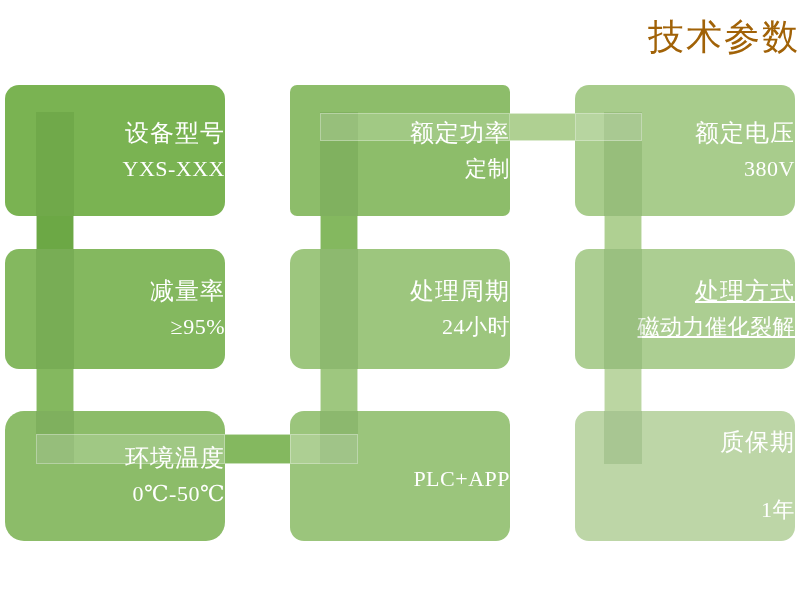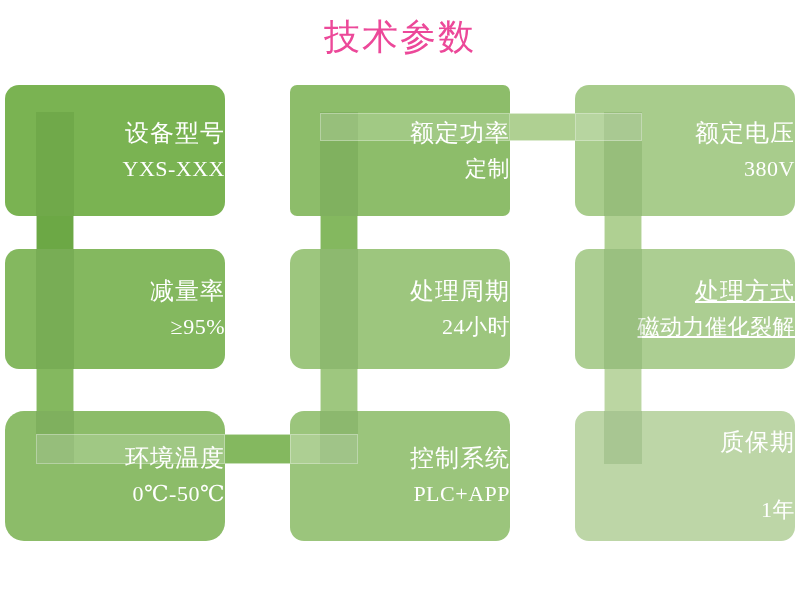--- a/index.html
+++ b/index.html
@@ -13,24 +13,24 @@
     position: relative;
     overflow: hidden;
     font-family: "Liberation Serif", "DejaVu Serif", serif;
   }
 
   #page-title {
     position: absolute;
     left: 0;
     top: 14px;
     width: 800px;
-    text-align: center;
+    text-align: right;
     font-size: 36px;
     line-height: 46px;
-    color: #ec4899;
+    color: #a16207;
     font-family: "Liberation Serif", "DejaVu Serif", serif;
     letter-spacing: 2px;
     white-space: nowrap;
   }
 
   .diagram {
     position: absolute;
     left: 0;
     top: 0;
     width: 800px;
@@ -152,21 +152,20 @@
     <div class="c-title">处理方式</div>
     <div class="c-value">磁动力催化裂解</div>
   </div>
 
   <div class="card tint-7" style="left:5px; top:411px; width:220px; height:130px;border-radius:19px;">
     <div class="c-title">环境温度</div>
     <div class="c-value">0℃-50℃</div>
   </div>
 
   <div class="card tint-8" style="left:290px; top:411px; width:220px; height:130px;">
-    <div class="c-title">控制系统</div>
     <div class="c-value">PLC+APP</div>
   </div>
 
   <div class="card tint-9" style="left:575px; top:411px; width:220px; height:130px;">
     <div class="c-title">质保期</div>
     <div class="c-value">1年</div>
   </div>
 
   <div class="overlay-dim" style="left:36px; top:112px; width:38px; height:104px;"></div>
   <div class="overlay-dim" style="left:36px; top:249px; width:38px; height:120px;"></div>

